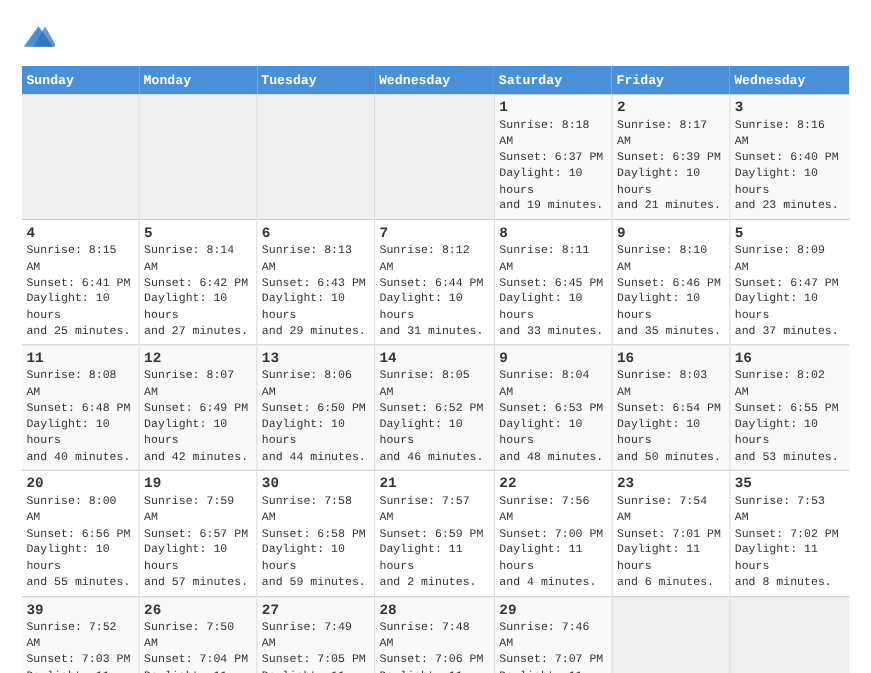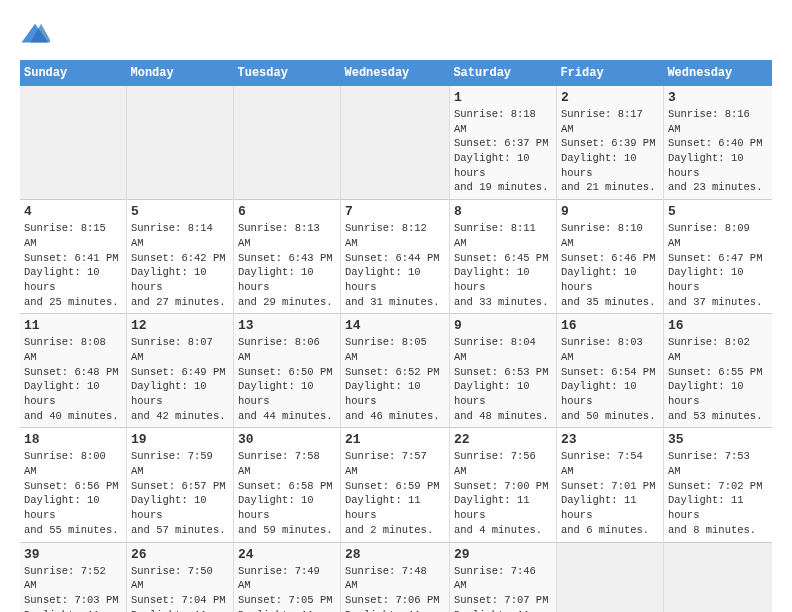--- a/index.html
+++ b/index.html
@@ -200,21 +200,21 @@
           <span class="day-number">16</span>
           <div class="day-info">Sunrise: 8:03 AM<br>Sunset: 6:54 PM<br>Daylight: 10 hours<br>and 50 minutes.</div>
         </td>
         <td>
           <span class="day-number">16</span>
           <div class="day-info">Sunrise: 8:02 AM<br>Sunset: 6:55 PM<br>Daylight: 10 hours<br>and 53 minutes.</div>
         </td>
       </tr>
       <tr>
         <td>
-          <span class="day-number">18</span>
+          <span class="day-number">20</span>
           <div class="day-info">Sunrise: 8:00 AM<br>Sunset: 6:56 PM<br>Daylight: 10 hours<br>and 55 minutes.</div>
         </td>
         <td>
           <span class="day-number">19</span>
           <div class="day-info">Sunrise: 7:59 AM<br>Sunset: 6:57 PM<br>Daylight: 10 hours<br>and 57 minutes.</div>
         </td>
         <td>
           <span class="day-number">30</span>
           <div class="day-info">Sunrise: 7:58 AM<br>Sunset: 6:58 PM<br>Daylight: 10 hours<br>and 59 minutes.</div>
         </td>
@@ -238,21 +238,21 @@
       <tr>
         <td>
           <span class="day-number">39</span>
           <div class="day-info">Sunrise: 7:52 AM<br>Sunset: 7:03 PM<br>Daylight: 11 hours<br>and 11 minutes.</div>
         </td>
         <td>
           <span class="day-number">26</span>
           <div class="day-info">Sunrise: 7:50 AM<br>Sunset: 7:04 PM<br>Daylight: 11 hours<br>and 13 minutes.</div>
         </td>
         <td>
-          <span class="day-number">24</span>
+          <span class="day-number">27</span>
           <div class="day-info">Sunrise: 7:49 AM<br>Sunset: 7:05 PM<br>Daylight: 11 hours<br>and 15 minutes.</div>
         </td>
         <td>
           <span class="day-number">28</span>
           <div class="day-info">Sunrise: 7:48 AM<br>Sunset: 7:06 PM<br>Daylight: 11 hours<br>and 18 minutes.</div>
         </td>
         <td>
           <span class="day-number">29</span>
           <div class="day-info">Sunrise: 7:46 AM<br>Sunset: 7:07 PM<br>Daylight: 11 hours<br>and 20 minutes.</div>
         </td>

